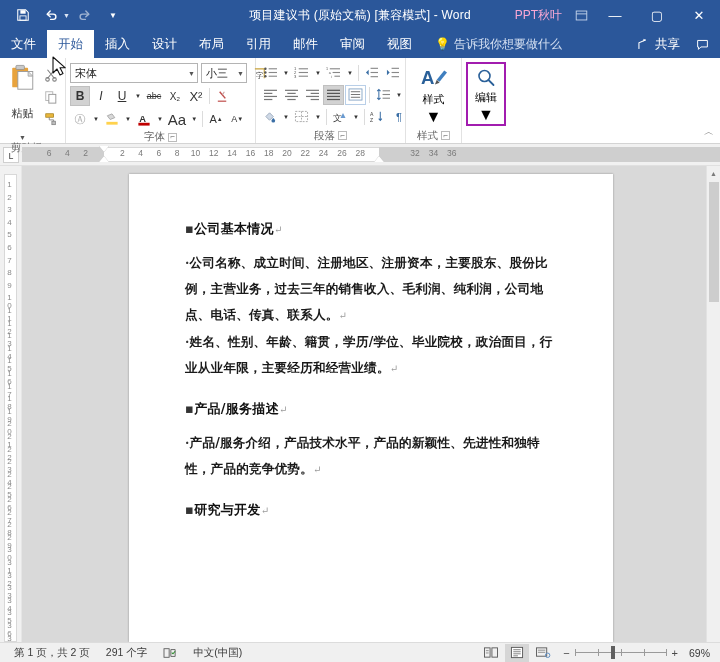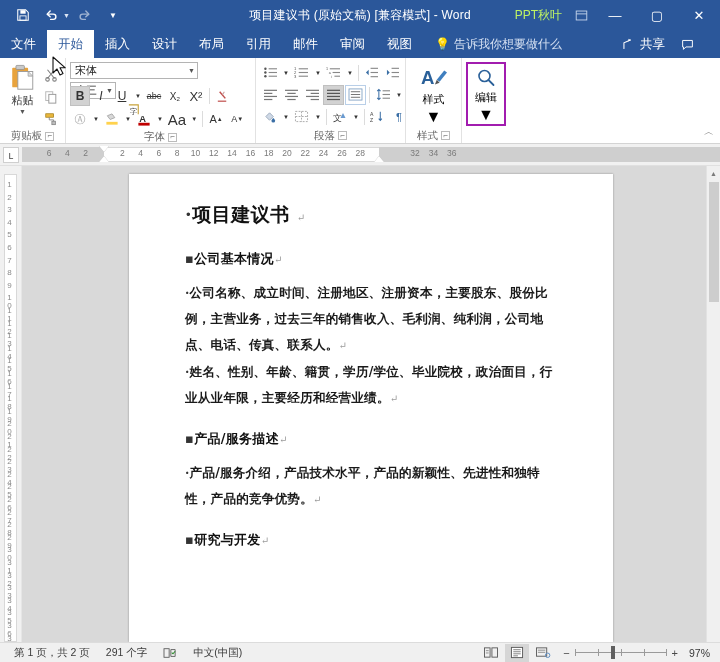--- a/index.html
+++ b/index.html
@@ -25,21 +25,21 @@
   .qat-btn svg { display: block; }
   .qat-caret { font-size: 7px; color: #dce6f5; margin-left: -3px; }
   .title-text {
     position: absolute; left: 0; right: 0; text-align: center;
     color: #ffffff; font-size: 12px; letter-spacing: .2px;
     pointer-events: none;
   }
   .tb-right {
     margin-left: auto; display: flex; align-items: center; height: 30px;
   }
-  .acct-name { color: #bef264; font-size: 12px; padding: 0 6px; }
+  .acct-name { color: #f9a8d4; font-size: 12px; padding: 0 6px; }
   .acct-icon {
     width: 26px; height: 30px; color: #c7d6ec;
     display: flex; align-items: center; justify-content: center;
   }
   .wbtn {
     width: 42px; height: 30px; color: #ffffff;
     display: flex; align-items: center; justify-content: center;
     font-size: 13px; line-height: 1;
   }
 
@@ -53,21 +53,21 @@
     color: #ffffff; font-size: 12.5px; white-space: nowrap;
   }
   .tab.file { background: #2b579a; }
   .tab.active { background: #ffffff; color: #2b579a; }
   .tellme {
     display: flex; align-items: center; gap: 4px;
     color: #d5e0f2; font-size: 12px; padding-left: 12px;
   }
   .bulb { color: #ffd966; font-size: 12px; }
   .tabstrip-right {
-    margin-left: auto; display: flex; align-items: center; padding-right: 21px; gap: 2px;
+    margin-left: auto; display: flex; align-items: center; padding-right: 6px; gap: 2px;
   }
   .share {
     display: flex; align-items: center; gap: 5px;
     color: #ffffff; font-size: 12.5px; padding: 0 8px; height: 28px;
   }
   .cmt { color: #ffffff; width: 24px; display:flex; align-items:center; justify-content:center;}
 
   
   .ribbon {
     height: 86px; background: #ffffff;
@@ -87,33 +87,33 @@
   .dlg {
     font-size: 8px; color: #888; border: 1px solid #bbb;
     width: 9px; height: 9px; display: inline-flex;
     align-items: center; justify-content: center; line-height: 1;
   }
 
   
   .g-clip { width: 66px; }
   .bigbtn {
     width: 48px; display: flex; flex-direction: column; align-items: center;
-    gap: 1px; padding-top: 2px;
+    gap: 14px; padding-top: 2px;
   }
   .bigbtn .lbl { font-size: 11px; color: #333; }
   .bigbtn .car { font-size: 7px; color: #555; line-height: 6px; }
   .clipcol { display: flex; flex-direction: column; gap: 2px; padding-top: 3px; }
   .smicon {
     width: 20px; height: 20px; display: flex; align-items: center; justify-content: center;
     color: #777; font-size: 12px;
   }
 
   
   .g-font { width: 190px; }
-  .fontrow1 { display: flex; gap: 3px; height: 22px; flex-direction: column; }
+  .fontrow1 { display: flex; align-items: center; gap: 3px; height: 22px; }
   .combo {
     height: 20px; border: 1px solid #b4b4b4; background: #fff;
     display: flex; align-items: center; padding: 0 2px 0 4px;
     font-size: 11px; color: #222;
   }
   .combo .v { flex: 1; overflow: hidden; white-space: nowrap; }
   .combo .dd { font-size: 7px; color: #555; padding-left: 3px; }
   .fname { width: 128px; }
   .fsize { width: 46px; }
   .fontrow2, .fontrow3 { display: flex; align-items: center; gap: 1px; height: 22px; }
@@ -697,23 +697,20 @@
       <span class="vr-num" style="top: 404.6px;">32</span>
       <span class="vr-num" style="top: 417.2px;">33</span>
       <span class="vr-num" style="top: 429.8px;">34</span>
       <span class="vr-num" style="top: 442.4px;">35</span>
       <span class="vr-num" style="top: 455px;">36</span>
       <span class="vr-num" style="top: 467.6px;">37</span>
     </div>
 
   <div class="docarea">
     <div class="page">
-      <div class="p-title">
-        <span class="bdot">·</span><span>项目建议书</span> <span class="pilcrow">↵</span>
-      </div>
       <div id="doc-blocks">
           <div class="p-h2"><span class="bdot">▪</span><span class="htxt">公司基本情况</span><span class="pilcrow">↵</span></div>
           <div class="p-body"><span class="bdot">·</span><span class="htxt">公司名称、成立时间、注册地区、注册资本，主要股东、股份比例，主营业务，过去三年的销售收入、毛利润、纯利润，公司地点、电话、传真、联系人。</span><span class="pilcrow">↵</span></div>
           <div class="p-body"><span class="bdot">·</span><span class="htxt">姓名、性别、年龄、籍贯，学历/学位、毕业院校，政治面目，行业从业年限，主要经历和经营业绩。</span><span class="pilcrow">↵</span></div>
           <div class="p-h2"><span class="bdot">▪</span><span class="htxt">产品/服务描述</span><span class="pilcrow">↵</span></div>
           <div class="p-body"><span class="bdot">·</span><span class="htxt">产品/服务介绍，产品技术水平，产品的新颖性、先进性和独特性，产品的竞争优势。</span><span class="pilcrow">↵</span></div>
           <div class="p-h2"><span class="bdot">▪</span><span class="htxt">研究与开发</span><span class="pilcrow">↵</span></div>
         </div>
     </div>
     <div class="vscroll">
@@ -766,19 +763,19 @@
       <div class="zs-track">
         <div class="zs-tick" style="left:0"></div>
         <div class="zs-tick" style="left:23px"></div>
         <div class="zs-tick" style="left:46px"></div>
         <div class="zs-tick" style="left:69px"></div>
         <div class="zs-tick" style="left:91px"></div>
         <div class="zs-thumb"></div>
       </div>
       <span class="zs-sign">+</span>
     </div>
-    <div class="zoomval">97%</div>
+    <div class="zoomval">69%</div>
   </div>
 </div>
 
 <svg class="cursor-arrow" width="16" height="22" viewBox="0 0 16 22">
   <path d="M1 1l0 16 4-4 3 6 3-1.4-3-5.8 5.3 0z" fill="#fff" stroke="#111" stroke-width="1.1" stroke-linejoin="round"></path>
 </svg>
 
 </body></html>

